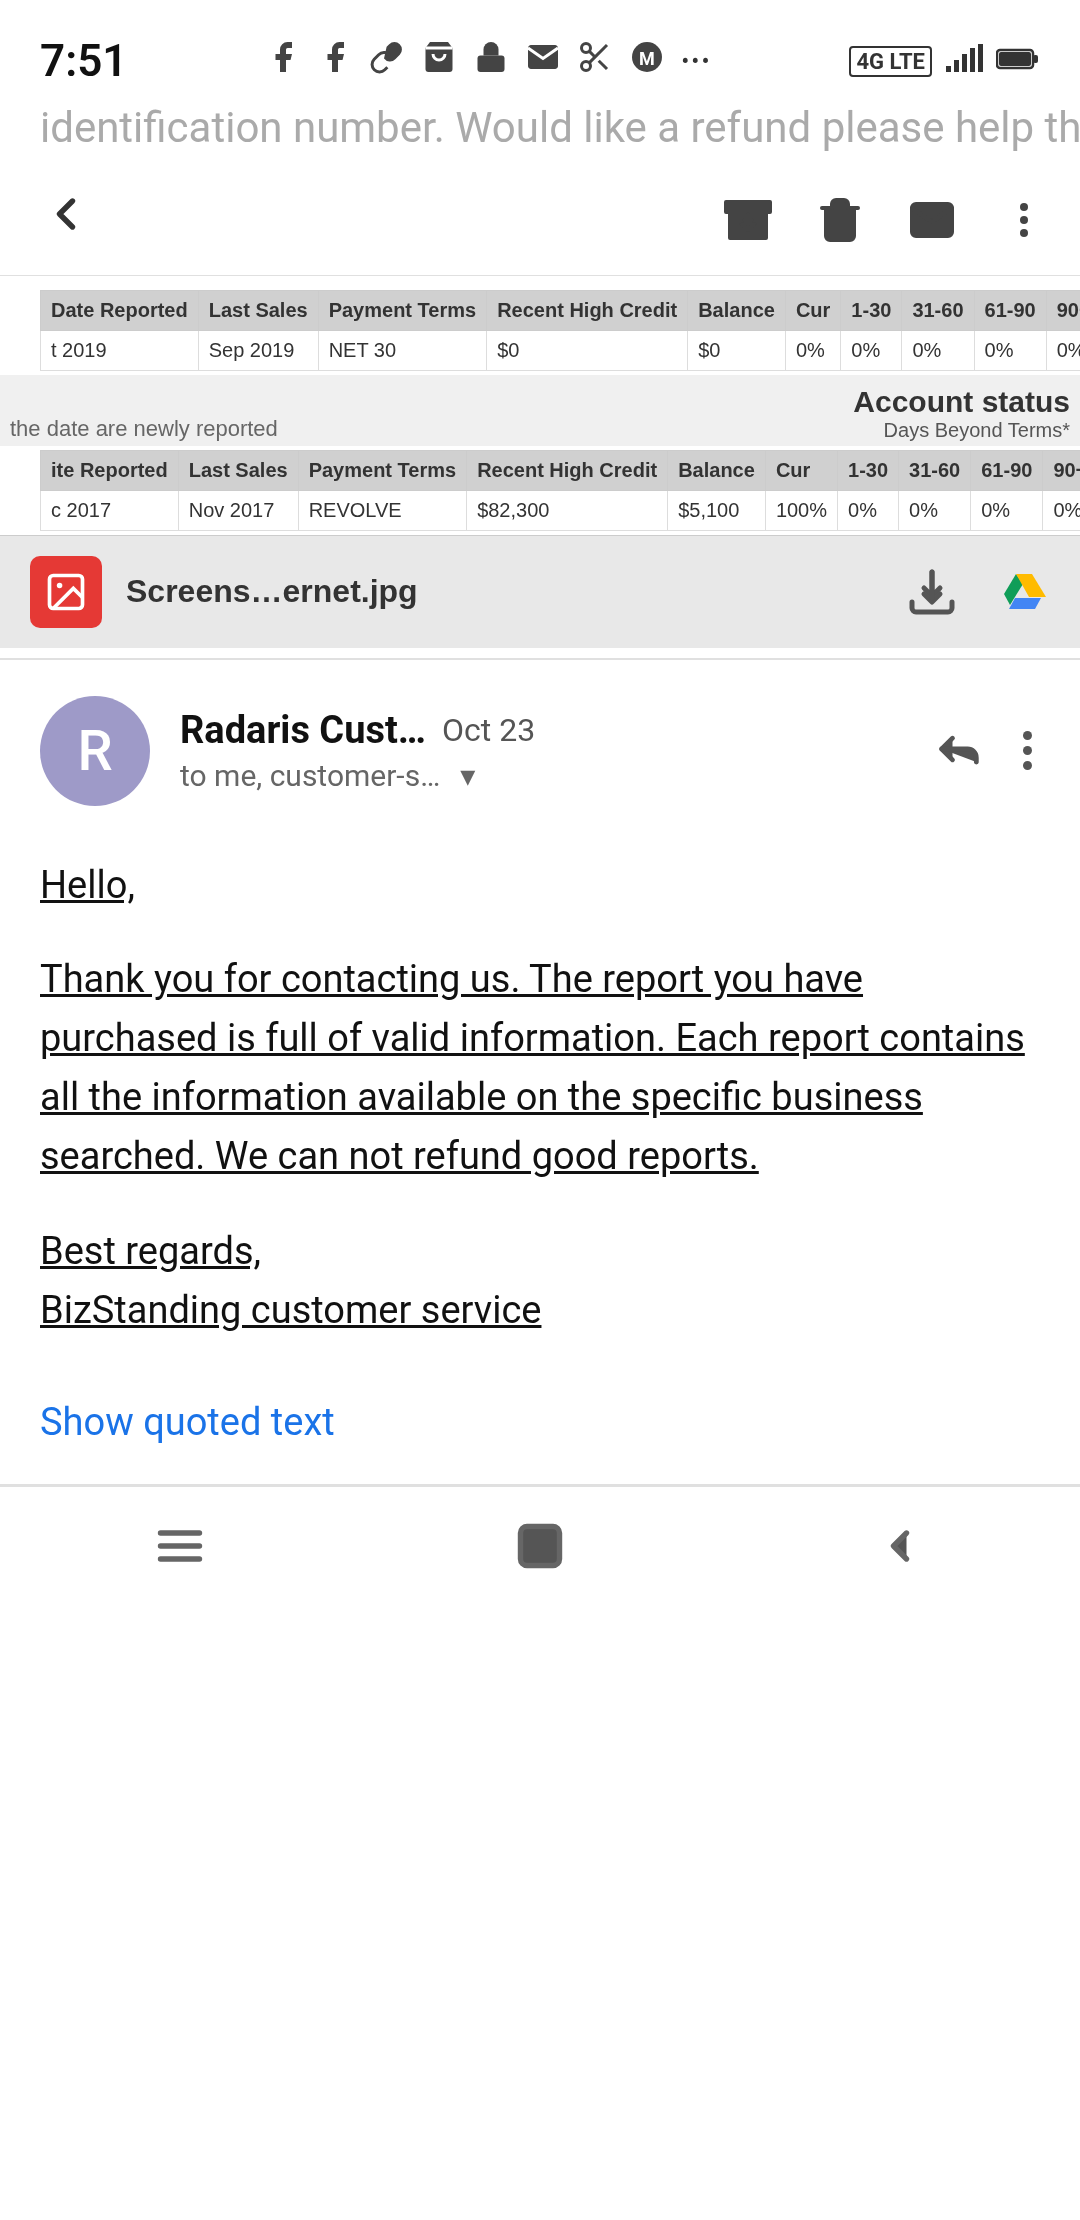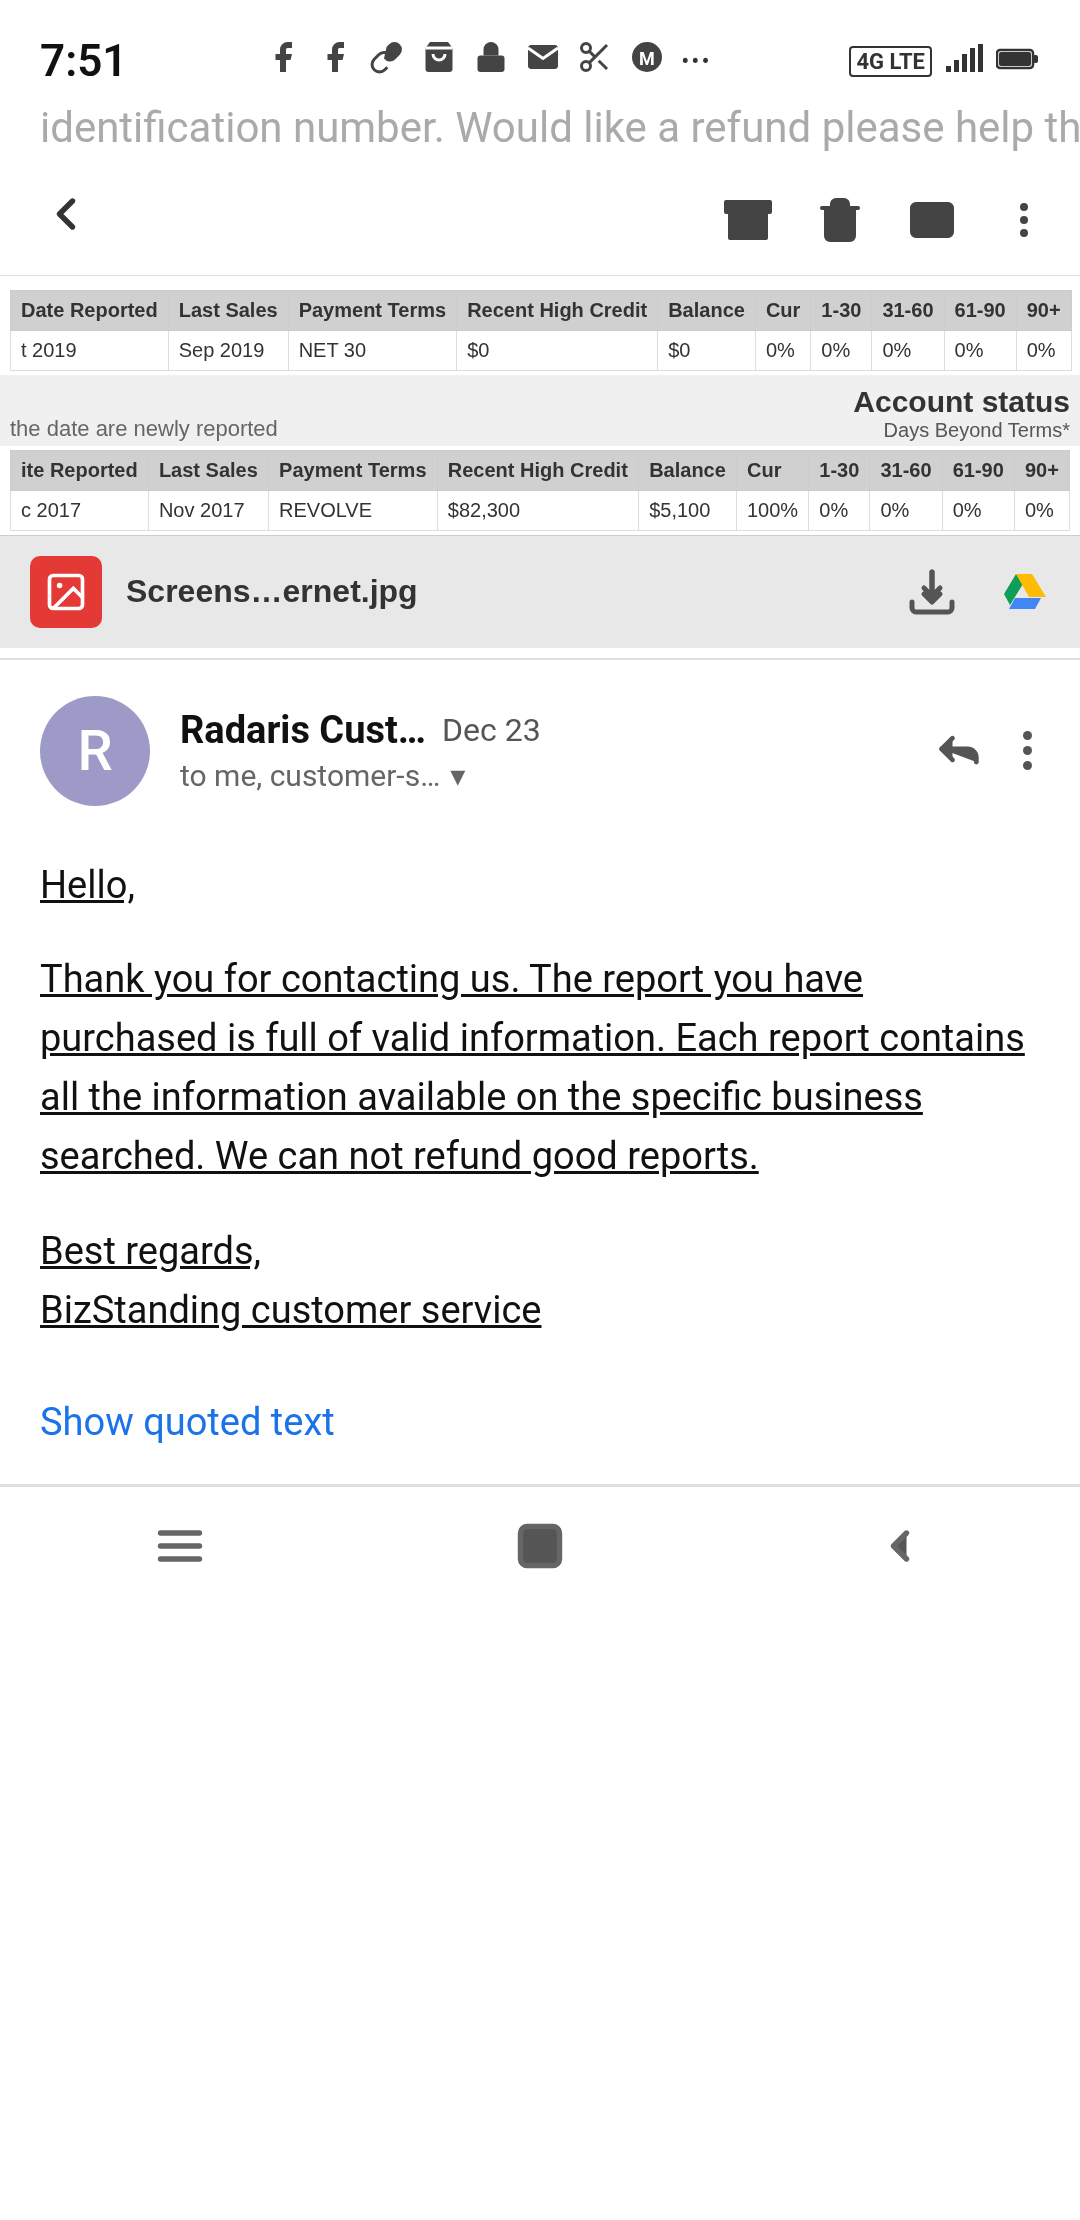--- a/index.html
+++ b/index.html
@@ -100,20 +100,21 @@
       width: 100%;
       background: #ffffff;
       padding: 10px 0;
       overflow: hidden;
       font-family: Arial, sans-serif;
     }
 
     .cr-table-container {
       overflow-x: auto;
       padding: 4px 10px;
+      margin-left: 30px;
     }
 
     .cr-table {
       width: 100%;
       border-collapse: collapse;
       font-size: 20px;
     }
 
     .cr-table th {
       background: #d0d0d0;
@@ -237,21 +238,21 @@
     }
 
     .email-date {
       font-size: 32px;
       color: #555;
     }
 
     .recipient-row {
       display: flex;
       align-items: center;
-      gap: 10px;
+      gap: 20px;
       margin-top: 6px;
     }
 
     .recipient-text {
       font-size: 30px;
       color: #666;
     }
 
     .chevron-down {
       font-size: 30px;
@@ -615,21 +616,21 @@
 <div class="email-message">
 
   
   <div class="sender-row">
     <div class="avatar">
       <span class="avatar-letter">R</span>
     </div>
     <div class="sender-info">
       <div class="sender-name-row">
         <span class="sender-name">Radaris Cust…</span>
-        <span class="email-date">Dec 23</span>
+        <span class="email-date">Oct 23</span>
       </div>
       <div class="recipient-row">
         <span class="recipient-text">to me, customer-s…</span>
         <span class="chevron-down">▾</span>
       </div>
     </div>
     <div class="sender-actions">
       <div class="reply-icon-btn">
         <svg viewBox="0 0 24 24" fill="none" stroke="#555" stroke-width="2.2" stroke-linecap="round" stroke-linejoin="round">
           <polyline points="9 17 4 12 9 7"></polyline>

